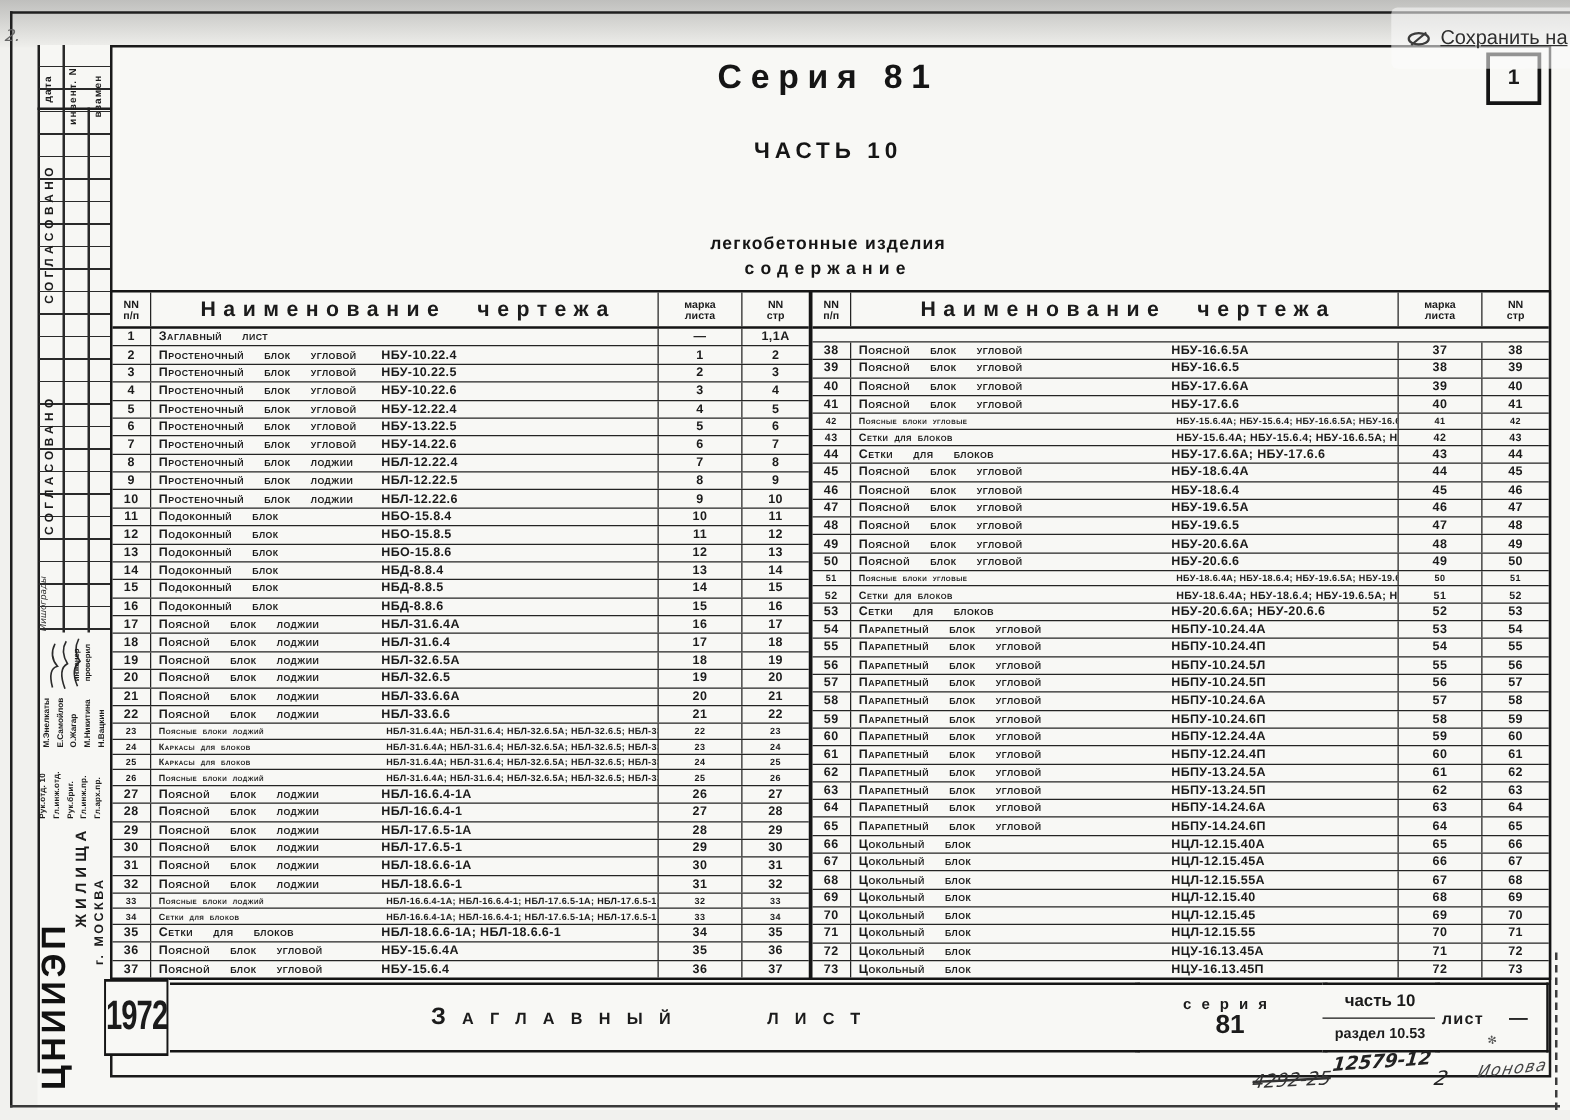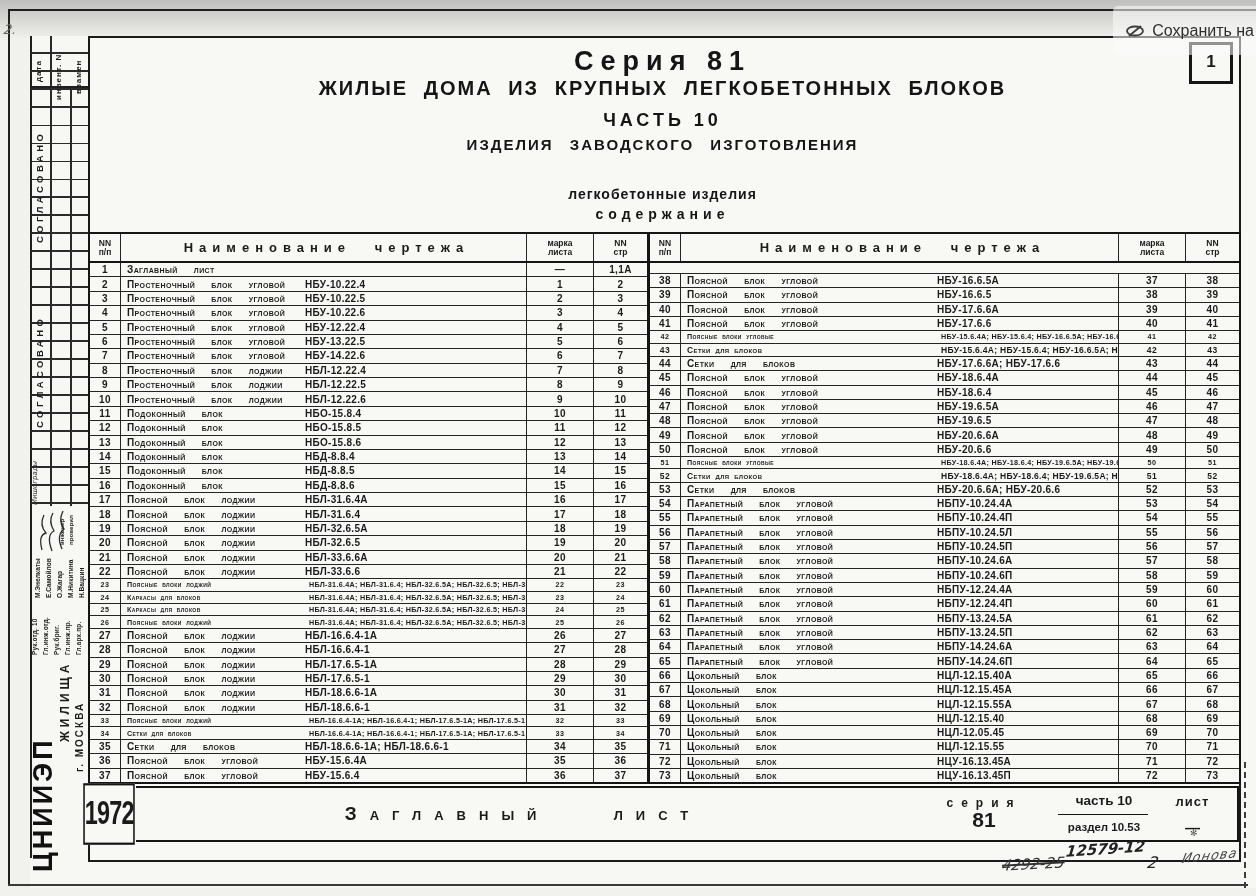--- a/index.html
+++ b/index.html
@@ -21,28 +21,28 @@
   .h1{top:46px;font-size:27px;letter-spacing:7px;text-align:center;}
   .h2{top:77px;font-size:20px;letter-spacing:2px;word-spacing:8px;}
   .h3{top:110px;font-size:18px;letter-spacing:4px;}
   .h4{top:136px;font-size:15px;letter-spacing:2px;word-spacing:10px;}
   .h5{top:159px;font-size:17px;letter-spacing:4px;}
   .h6{top:186px;font-size:14px;letter-spacing:1px;font-weight:bold;}
   .h7{top:206px;font-size:14px;letter-spacing:5px;}
   
   #pgbox{left:1189px;top:42px;width:38px;height:36px;border:3px solid #151515;background:#f8f8f5;text-align:center;line-height:34px;font-size:17px;font-weight:bold;}
   
-  #savebtn{right:0;top:6px;height:49px;display:flex;align-items:center;gap:7px;padding:0 2px 0 12px;background:rgba(252,252,252,.55);border-radius:5px 0 0 5px;font-size:16px;color:#2e2e2e;white-space:nowrap;}
+  #savebtn{right:0;top:6px;height:49px;display:flex;align-items:center;gap:7px;padding:0 2px 0 12px;background:rgba(252,252,252,.55);border-radius:5px 0 0 5px;font-size:16px;color:#2e2e2e;white-space:nowrap;text-decoration:underline;}
   
   .tbl{border:2px solid #151515;background:#f8f8f5;display:flex;flex-direction:column;}
   #tleft{left:88px;top:232px;width:557px;height:548px;}
   #tright{left:648px;top:232px;width:589px;height:548px;}
   .thead{display:flex;border-bottom:2px solid #151515;height:27px;flex:0 0 27px;font-weight:bold;}
   .thead .hc{display:flex;flex-direction:column;align-items:center;justify-content:center;font-size:8.5px;line-height:1.05;}
-  .thead .hname{font-size:13px;letter-spacing:6px;word-spacing:14px;justify-content:center;}
+  .thead .hname{font-size:17px;letter-spacing:6px;word-spacing:14px;justify-content:center;}
   .tbody{display:flex;flex-direction:column;flex:1 1 auto;}
   .tr{display:flex;flex:1 1 auto;border-bottom:1.4px solid #242424;align-items:center;min-height:0;}
   .tr:last-child{border-bottom:none;}
   .spacer{flex:0 0 10px;border-bottom:1.4px solid #242424;}
   .td{height:100%;display:flex;align-items:center;min-width:0;}
   .n{justify-content:center;border-right:1.6px solid #242424;font-weight:bold;}
   .nc{overflow:hidden;white-space:nowrap;padding-left:6px;border-right:1.6px solid #242424;}
   .mk{justify-content:center;border-right:1.6px solid #242424;font-weight:bold;}
   .pg{justify-content:center;font-weight:bold;}
   .tbl .n{flex:0 0 30px;}
@@ -61,21 +61,21 @@
   .fcell{border:2px solid #151515;background:#f8f8f5;}
   #year{left:76px;top:786px;width:62px;height:52px;text-align:center;font-size:30px;font-weight:bold;line-height:50px;transform:scale(.78,1.1);letter-spacing:-1px;}
   #ftitle{left:136px;top:786px;width:774px;height:52px;border:2px solid #151515;border-left:none;display:flex;align-items:center;justify-content:center;font-size:19px;font-weight:bold;letter-spacing:13px;word-spacing:46px;font-variant:small-caps;background:#f8f8f5;}
   #series{left:908px;top:786px;width:152px;height:52px;border-left:none;display:flex;flex-direction:column;align-items:center;justify-content:center;line-height:1.05;}
   #series .sl{font-size:12px;letter-spacing:8px;font-weight:bold;}
   #series .sv{font-size:21px;font-weight:bold;}
   #partbox{left:1058px;top:786px;width:92px;height:52px;border-left:none;display:flex;flex-direction:column;}
   #partbox div{flex:1;display:flex;align-items:center;justify-content:center;font-weight:bold;}
   #part{font-size:13.5px;border-bottom:1.6px solid #151515;}
   #section{font-size:11.5px;}
-  #sheetbox{left:1148px;top:786px;width:89px;height:52px;border-left:none;display:flex;flex-direction:column;}
+  #sheetbox{left:1148px;top:786px;width:89px;height:52px;border-left:none;display:flex;flex-direction:row;}
   #sheetbox div{flex:1;display:flex;align-items:center;justify-content:center;font-weight:bold;}
   #sheet-label{font-size:13px;letter-spacing:1px;border-bottom:none;}
   #sheet-value{font-size:15px;}
   
   .hand{font-family:"DejaVu Sans",sans-serif;font-style:italic;color:#222;}
   #hw-num{left:1066px;top:840px;font-size:15px;transform:rotate(-4deg) skewX(-10deg);font-weight:bold;}
   #hw-crossed{left:1002px;top:855px;font-size:15px;transform:rotate(-3deg) skewX(-12deg);text-decoration:line-through;text-decoration-thickness:2px;color:#333;}
   #hw-2{left:1148px;top:853px;font-size:16px;transform:skewX(-14deg);}
   #hw-sign{left:1182px;top:848px;font-size:13px;transform:rotate(-6deg) skewX(-18deg);color:#444;letter-spacing:1px;}
   #hw-smudge{left:1190px;top:828px;font-size:9px;color:#555;transform:rotate(-8deg);}
@@ -109,23 +109,21 @@
   <div class="abs line" id="outer-top"></div>
   <div class="abs line" id="outer-left"></div>
   <div class="abs" id="outer-bottom"></div>
   <div class="abs" id="dashline"></div>
 
   <div class="abs" id="frame"></div>
 
   <div class="abs hand" id="hw-corner">2.</div>
 
   <div class="abs hdr h1">Серия 81</div>
-  <div class="abs hdr h2">ЖИЛЫЕ ДОМА ИЗ КРУПНЫХ ЛЕГКОБЕТОННЫХ БЛОКОВ</div>
   <div class="abs hdr h3">ЧАСТЬ 10</div>
-  <div class="abs hdr h4">ИЗДЕЛИЯ ЗАВОДСКОГО ИЗГОТОВЛЕНИЯ</div>
   <div class="abs hdr h7">содержание</div>
   <div class="abs hdr h6">легкобетонные изделия</div>
 
   <div class="abs" id="pgbox">1</div>
 
   <div class="abs" id="savebtn">
     <span style="display:inline-flex;">
       <svg width="20" height="20" viewBox="0 0 20 20">
           <ellipse cx="10" cy="10" rx="8" ry="4.5" fill="none" stroke="#3c3c3c" stroke-width="1.8"></ellipse>
           <line x1="4" y1="15" x2="16" y2="5" stroke="#3c3c3c" stroke-width="1.8"></line>
@@ -790,21 +788,21 @@
             <span class="nm">Цокольный блок</span>
             <span class="cd">НЦЛ-12.15.40</span>
           </div>
           <div class="td mk">68</div>
           <div class="td pg">69</div>
         </div>
         <div class="tr">
           <div class="td n">70</div>
           <div class="td nc">
             <span class="nm">Цокольный блок</span>
-            <span class="cd">НЦЛ-12.05.45</span>
+            <span class="cd">НЦЛ-12.15.45</span>
           </div>
           <div class="td mk">69</div>
           <div class="td pg">70</div>
         </div>
         <div class="tr">
           <div class="td n">71</div>
           <div class="td nc">
             <span class="nm">Цокольный блок</span>
             <span class="cd">НЦЛ-12.15.55</span>
           </div>

